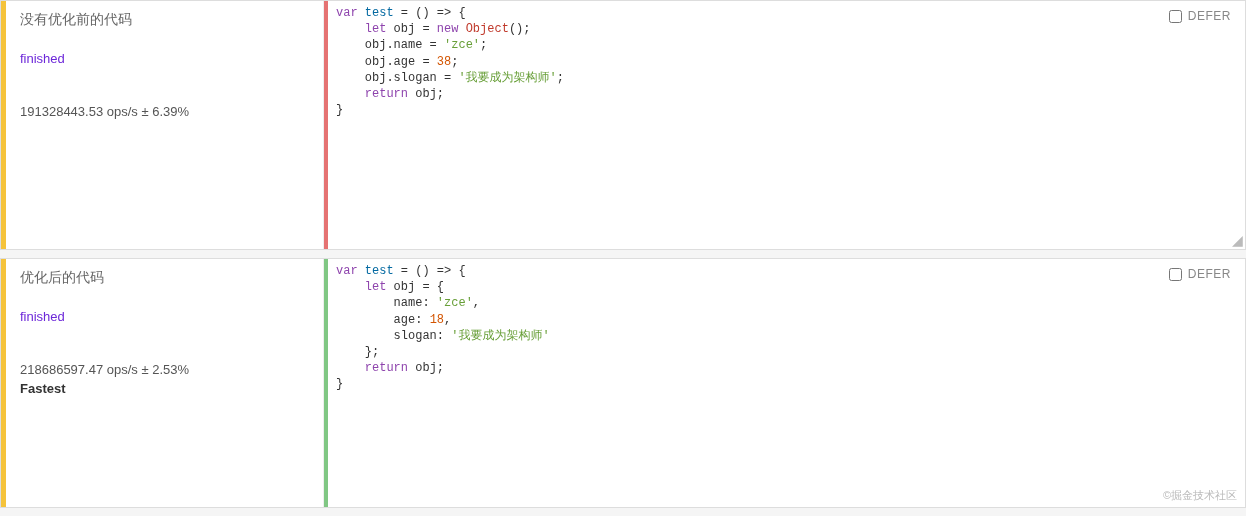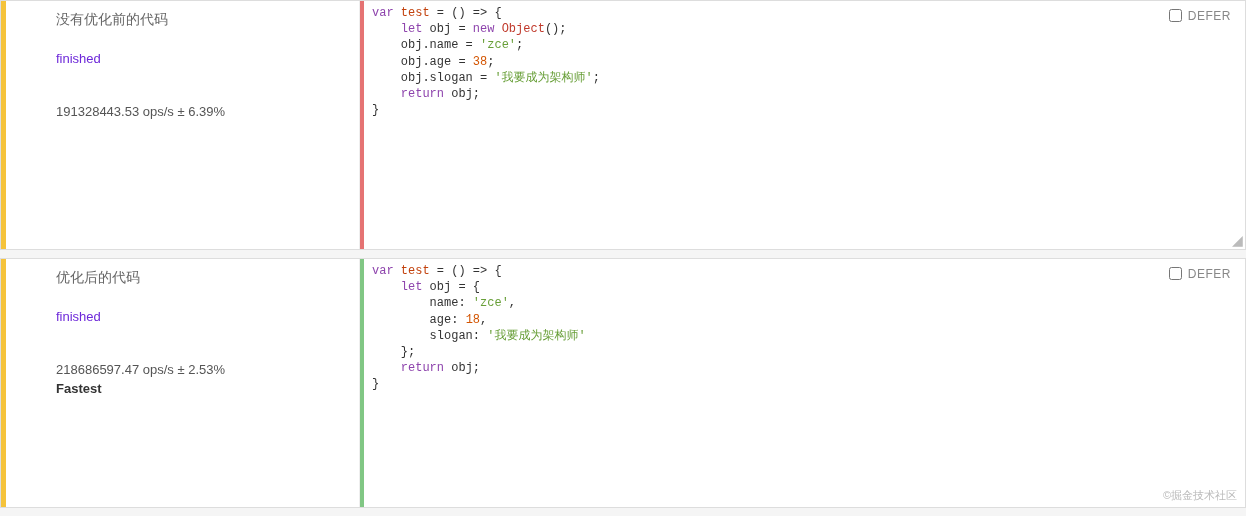--- a/index.html
+++ b/index.html
@@ -20,21 +20,20 @@
     .left-bar {
       width: 5px;
       background: #f5c33b;
       flex-shrink: 0;
     }
     .info-panel {
       width: 318px;
       padding: 10px 14px 14px 14px;
       flex-shrink: 0;
       border-right: 1px solid #eee;
-      margin-left: 36px;
     }
     .test-title {
       font-size: 14px;
       color: #666;
       margin-bottom: 22px;
     }
     .test-status {
       font-size: 13px;
       color: #6d28d9;
       margin-bottom: 38px;
@@ -75,31 +74,32 @@
       color: #333;
       white-space: pre;
       position: relative;
       overflow: hidden;
     }
     .defer-box {
       position: absolute;
       top: 8px;
       right: 14px;
       display: flex;
+      align-items: center;
       gap: 6px;
       font-size: 12px;
       color: #888;
       letter-spacing: 0.5px;
     }
     .defer-box input {
       width: 13px;
       height: 13px;
     }
     .kw { color: #8e44ad; }
-    .fn { color: #c2410c; }
+    .fn { color: #0369a1; }
     .str { color: #689f38; }
     .num { color: #d35400; }
     .obj { color: #c0392b; }
     .resize-handle {
       position: absolute;
       bottom: 1px;
       right: 1px;
       width: 12px;
       height: 12px;
       color: #bbb;

